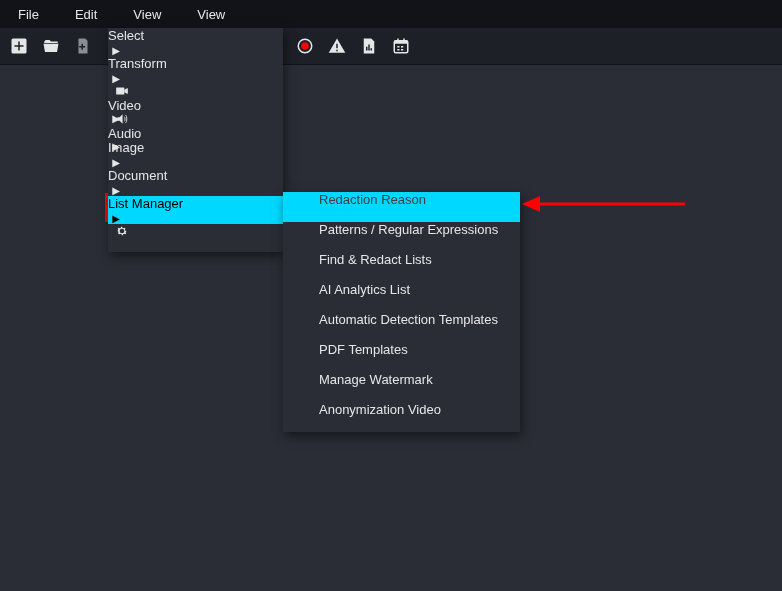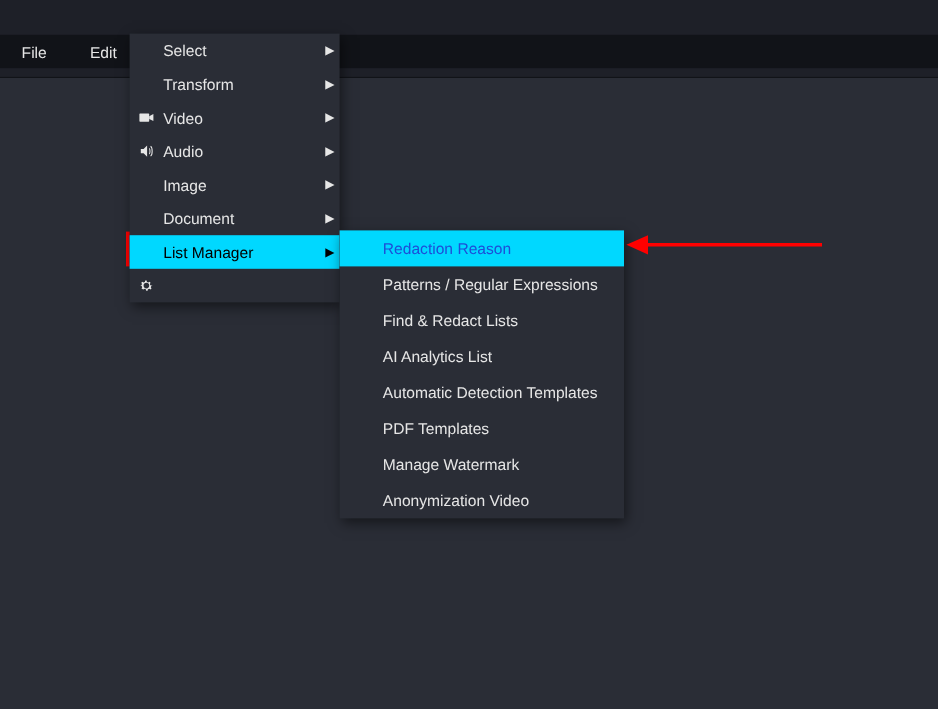--- a/index.html
+++ b/index.html
@@ -1,41 +1,41 @@
 <!DOCTYPE html>
 <html><head>
 <meta charset="utf-8">
 <style>
   * { margin: 0; padding: 0; box-sizing: border-box; font-family: -apple-system, BlinkMacSystemFont, "Segoe UI", Arial, sans-serif; }
   body { width: 782px; height: 591px; background: #1e2028; color: #e6e6e6; overflow: hidden; position: relative; user-select: none; }
   
-  .menubar { display: flex; background: #111318; height: 28px; align-items: stretch; font-size: 13px; margin-top: 29px; }
+  .menubar { display: flex; background: #111318; height: 28px; align-items: stretch; font-size: 13px; }
   .menubar-item { padding: 0 18px; display: flex; align-items: center; cursor: pointer; }
   .menubar-item.active { background: #2a2d36; }
   
   .toolbar { display: flex; align-items: center; height: 36px; background: #1e2028; padding: 0 8px; gap: 10px; } 
   .tool-icon { width: 22px; height: 22px; display: flex; align-items: center; justify-content: center; cursor: pointer; fill: #e6e6e6; }
   .tool-icon svg { width: 18px; height: 18px; }
   
   .content { position: absolute; top: 64px; left: 0; right: 0; bottom: 0; background: #2a2d36; border-top: 1px solid #111318;}
   
   
   .dropdown { position: absolute; top: 28px; left: 108px; width: 175px; background: #2a2d36; box-shadow: 2px 4px 10px rgba(0,0,0,0.5); z-index: 10; }
-  .menu-row { display: flex; align-items: center; height: 28px; font-size: 13px; cursor: pointer; position: relative; }
+  .menu-row { display: flex; align-items: flex-start; height: 28px; font-size: 13px; cursor: pointer; position: relative; flex-direction: column; }
   .menu-row .icon-slot { width: 28px; display: flex; justify-content: center; align-items: center; }
   .menu-row .icon-slot svg { width: 14px; height: 14px; fill: #e6e6e6; }
   .menu-row .label { flex: 1; }
   .menu-row .chevron { width: 16px; text-align: center; font-size: 10px; color: #e6e6e6; }
   .menu-row.highlight { background: #00d8ff; color: #000; }
   .menu-row.highlight .chevron { color: #000; }
   .highlight-border { position: absolute; border: 3px solid #ff0000; pointer-events: none; }
   
   .submenu { position: absolute; top: 192px; left: 283px; width: 237px; background: #2a2d36; box-shadow: 2px 4px 10px rgba(0,0,0,0.5); z-index: 11; }
   .submenu .menu-row { padding-left: 36px; height: 30px; }
-  .submenu .menu-row.highlight { background: #00d8ff; color: #1d4ed8; }
+  .submenu .menu-row.highlight { background: #00d8ff; color: #404040; }
   
   .arrow-annotation { position: absolute; z-index: 20; pointer-events: none; }
   
 </style>
 </head>
 <body>
 
 <div class="menubar">
   <div class="menubar-item">File</div>
   <div class="menubar-item">Edit</div>

